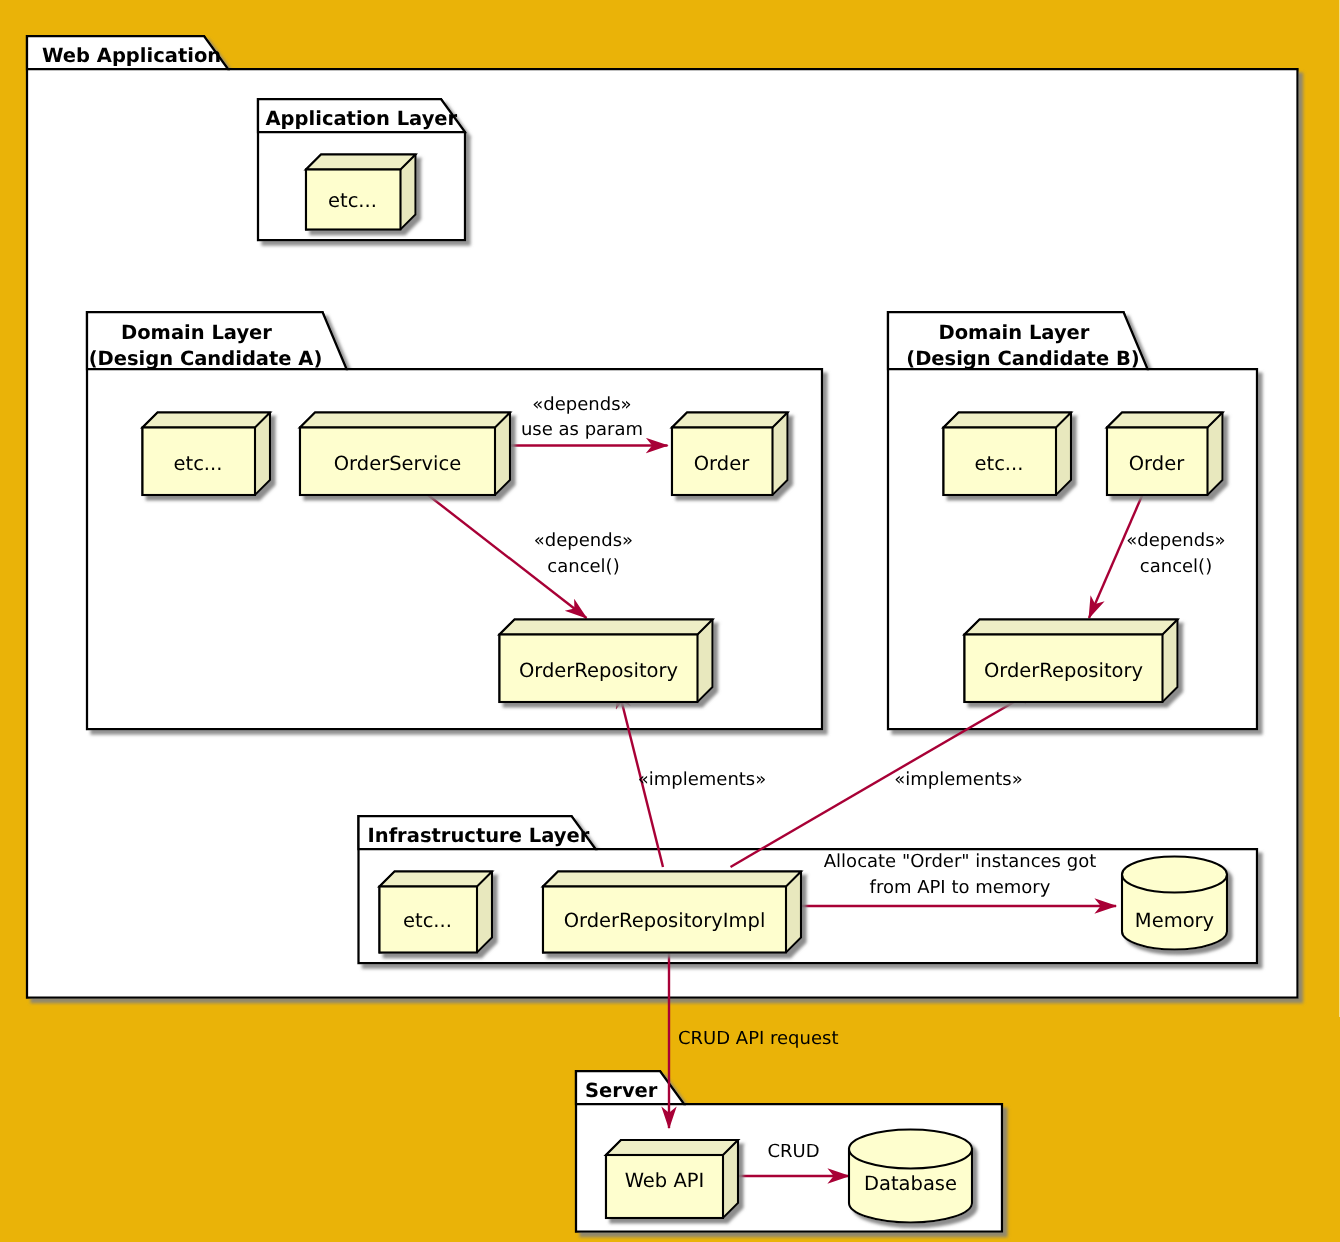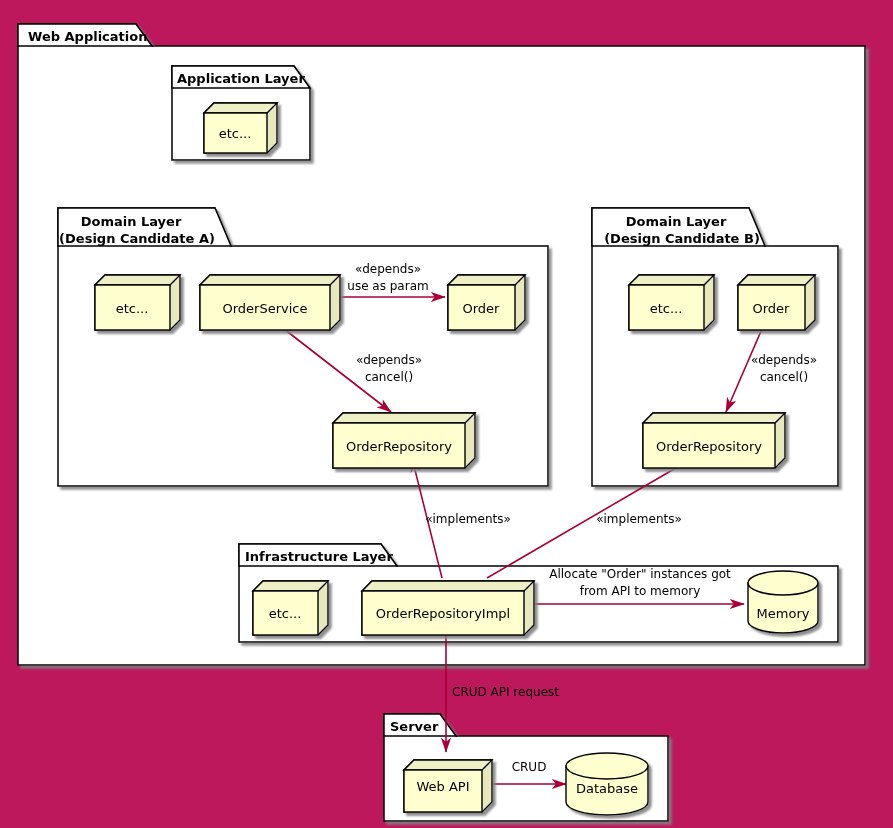--- a/index.html
+++ b/index.html
@@ -8,21 +8,21 @@
     padding: 0;
     background: #ffffff;
   }
   body {
     font-family: "DejaVu Sans", sans-serif;
   }
   #canvas {
     position: relative;
     width: 893px;
     height: 828px;
-    background: #be185d;
+    background: #eab308;
     overflow: hidden;
   }
   svg.layer {
     position: absolute;
     left: 0;
     top: 0;
     width: 893px;
     height: 828px;
     overflow: visible;
   }

